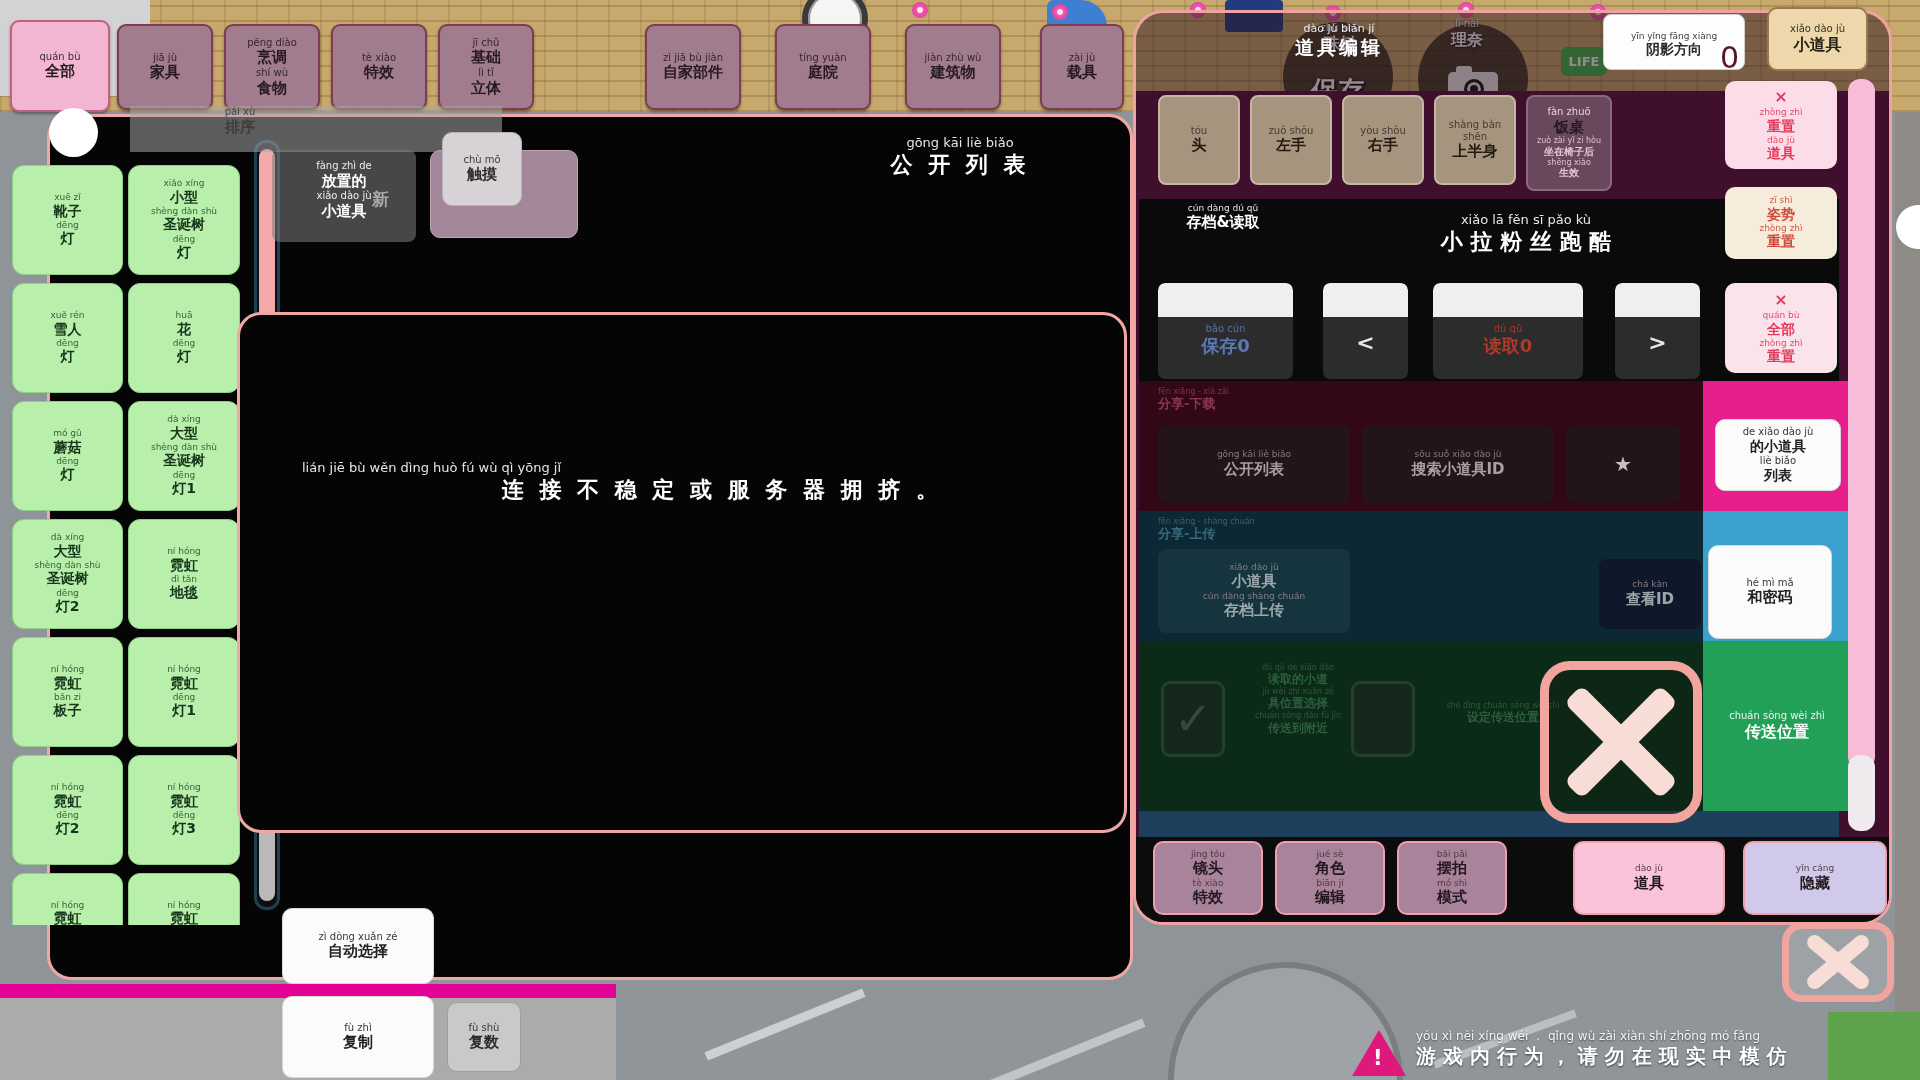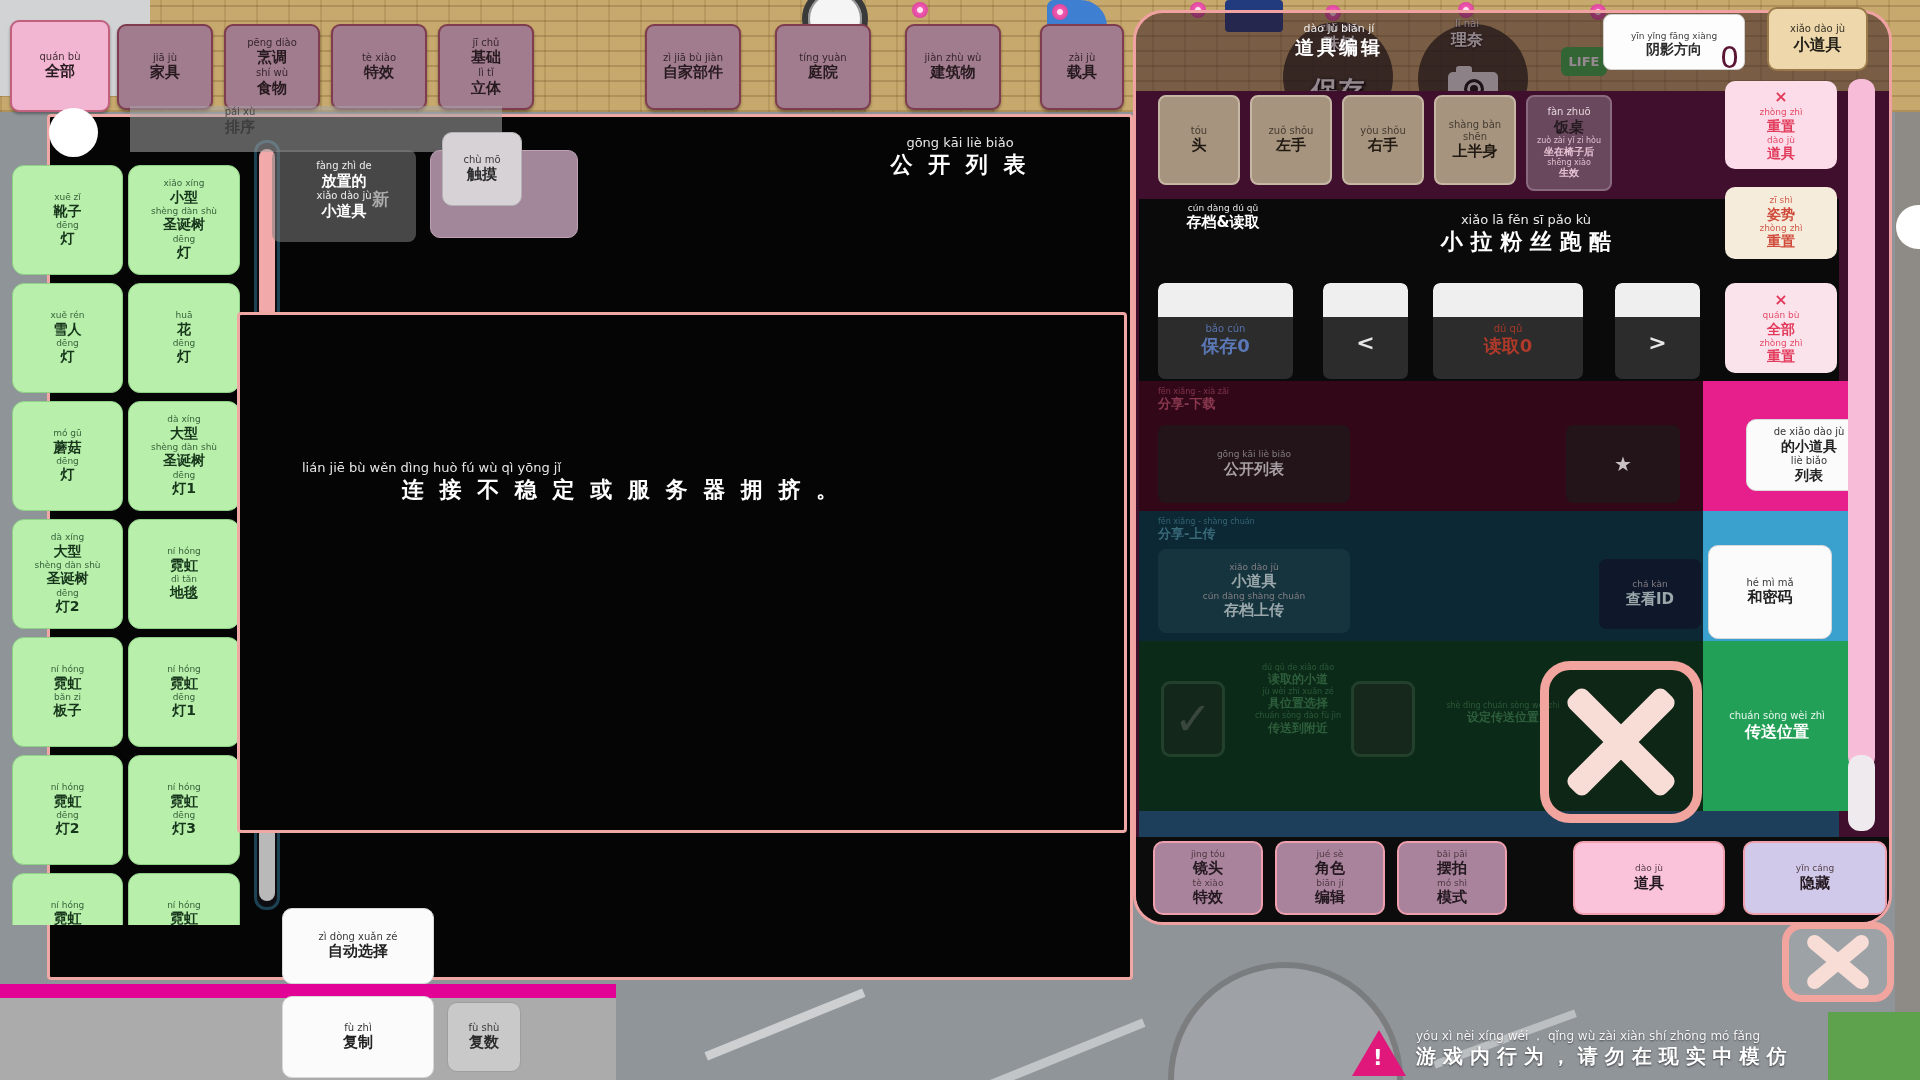--- a/index.html
+++ b/index.html
@@ -10,21 +10,21 @@
   .zh{display:block;font-size:15px;line-height:1.25;font-weight:bold;text-align:center}
   .ctr{display:flex;flex-direction:column;align-items:center;justify-content:center;text-align:center}
   
   .tab{position:absolute;top:24px;height:86px;width:96px;background:#a17b8e;border:2px solid #7e3c4e;border-radius:9px;color:#271a1f;box-shadow:0 2px 3px rgba(0,0,0,.35)}
   .tab.sel{top:20px;height:92px;background:#f3b6d2;border-color:#c2607e}
   
   .g-item{position:absolute;width:111px;height:110px;background:#b7efab;border:1px solid #8fcf87;border-radius:12px;color:#16351a}
   .g-item .py{color:#2a512e;font-size:9px}
   .g-item .zh{font-size:14px}
   
-  .blackpanel{position:absolute;background:#050505;border:3px solid #f0a8a4;border-radius:4px}
+  .blackpanel{position:absolute;background:#050505;border:3px solid #f0a8a4;border-radius:24px}
   .whitebtn{position:absolute;background:#fbfbfb;border:1px solid #d8d8d8;border-radius:10px;color:#222}
   .greybtn{position:absolute;background:#c9c9c9;border:1px solid #9e9e9e;border-radius:10px;color:#2b2b2b}
   
   #editor-panel{position:absolute;left:1133px;top:10px;width:759px;height:915px;border:3px solid #f0a2a2;border-radius:30px;overflow:hidden;z-index:20}
   .tanbtn{position:absolute;background:#a6947f;border:2px solid #c6b7a4;border-radius:8px;color:#211a12}
   .tanbtn .py{font-size:10px;color:#3a3228}
   .resetbtn{position:absolute;left:589px;width:112px;border-radius:10px;color:#e23a5a;z-index:5}
   .resetbtn .py{font-size:9px}
   .resetbtn .zh{font-size:14px}
   .darkbtn{position:absolute;background:#221418;border-radius:8px;color:#a8a0a4}
@@ -227,21 +227,21 @@
       <span class="zh">小道具</span>
     <span class="abs" style="left:100px;top:38px;color:#aaa;font-size:17px;font-weight:bold">新</span>
   </div>
 
   <div class="abs" style="left:49px;top:108px;width:49px;height:49px;border-radius:50%;background:#fff;z-index:16"></div>
   <div class="abs" style="left:1896px;top:205px;width:44px;height:44px;border-radius:50%;background:#fff;z-index:16"></div>
 
   <div class="blackpanel" style="left:237px;top:312px;width:890px;height:521px;z-index:14">
     <div class="abs" style="left:62px;top:146px;width:640px;color:#fff;text-align:left">
       <span class="py" style="font-size:13px;text-align:left">lián jiē  bù wěn dìng huò fú wù qì yōng jǐ</span>
-      <span class="zh" style="font-size:22px;text-align:center;letter-spacing:4px">连 接 不 稳 定 或 服 务 器 拥 挤 。</span>
+      <span class="zh" style="font-size:22px;text-align:right;letter-spacing:4px">连 接 不 稳 定 或 服 务 器 拥 挤 。</span>
     </div>
   </div>
 
   <div class="abs" style="left:0;top:984px;width:616px;height:14px;background:#e20296;z-index:15"></div>
   <div class="abs" style="left:0;top:998px;width:616px;height:82px;background:#ababab;z-index:15"></div>
   <div class="whitebtn ctr" style="left:282px;top:996px;width:152px;height:82px;z-index:16">
     <span class="py">fù zhì</span>
       <span class="zh">复制</span>
   </div>
   <div class="whitebtn ctr" style="left:282px;top:908px;width:152px;height:76px;z-index:16">
@@ -365,24 +365,28 @@
     <div class="abs" style="left:3px;top:368px;width:700px;height:130px;background:#320818"></div>
     <div class="abs" style="left:567px;top:368px;width:148px;height:130px;background:#e61f8d"></div>
     <div class="abs" style="left:22px;top:374px;width:110px;color:#8a3850;text-align:left">
       <span class="py" style="font-size:8px;text-align:left">fēn xiǎng - xià zǎi</span>
       <span class="zh" style="font-size:13px;text-align:left">分享-下载</span>
     </div>
     <div class="darkbtn ctr" style="left:22px;top:412px;width:192px;height:78px">
       <span class="py">gōng kāi liè biǎo</span>
         <span class="zh">公开列表</span>
     </div>
+    <div class="darkbtn ctr" style="left:226px;top:412px;width:192px;height:78px">
+      <span class="py">sōu suǒ xiǎo dào jù</span>
+        <span class="zh">搜索小道具ID</span>
+    </div>
     <div class="darkbtn ctr" style="left:430px;top:412px;width:114px;height:78px">
       <span style="font-size:20px;color:#c8c0c4">★</span>
     </div>
-    <div class="whitebtn ctr" style="left:610px;top:406px;width:126px;height:72px">
+    <div class="whitebtn ctr" style="left:579px;top:406px;width:126px;height:72px">
       <span class="py">de xiǎo dào jù</span>
         <span class="zh" style="font-size:14px">的小道具</span>
       <span class="py">liè biǎo</span>
         <span class="zh" style="font-size:14px">列表</span>
     </div>
 
     <div class="abs" style="left:3px;top:498px;width:700px;height:130px;background:#0b2834"></div>
     <div class="abs" style="left:567px;top:498px;width:148px;height:130px;background:#3aa0ce"></div>
     <div class="abs" style="left:22px;top:504px;width:120px;color:#3a6a7a;text-align:left">
       <span class="py" style="font-size:8px;text-align:left">fēn xiǎng - shàng chuán</span>

